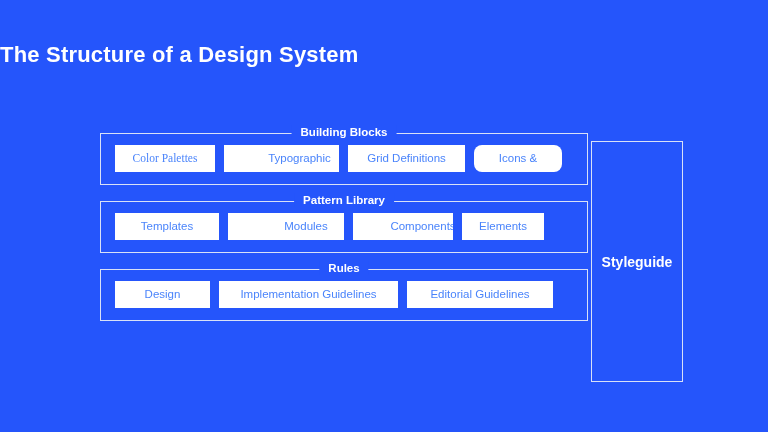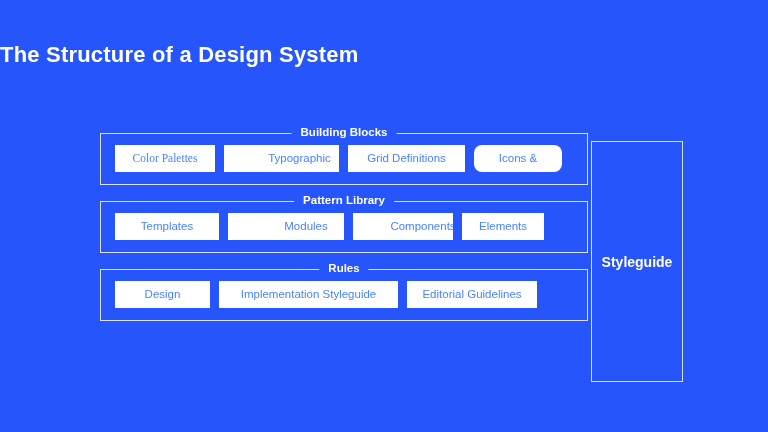--- a/index.html
+++ b/index.html
@@ -85,21 +85,21 @@
   .row-building .chip:nth-child(3) { width: 117px; }
   .row-building .chip:nth-child(4) { width: 88px; border-radius: 8px; }
 
   .row-pattern .chip:nth-child(1) { width: 104px; }
   .row-pattern .chip:nth-child(2) { width: 116px; padding-left: 48px; }
   .row-pattern .chip:nth-child(3) { width: 100px; padding-left: 48px; }
   .row-pattern .chip:nth-child(4) { width: 82px; }
 
   .row-rules .chip:nth-child(1) { width: 95px; }
   .row-rules .chip:nth-child(2) { width: 179px; }
-  .row-rules .chip:nth-child(3) { width: 130px; }
+  .row-rules .chip:nth-child(3) { width: 146px; }
 
   
   .styleguide {
     position: absolute;
     left: 591px;
     top: 141px;
     width: 92px;
     height: 241px;
     border: 1.5px solid #d9e1f7;
     box-sizing: border-box;
@@ -137,21 +137,21 @@
         <div class="chip">Modules</div>
         <div class="chip">Components</div>
         <div class="chip">Elements</div>
       </div>
     </div>
 
     <div class="group">
       <div class="group-legend">Rules</div>
       <div class="group-row row-rules">
         <div class="chip">Design</div>
-        <div class="chip">Implementation Styleguide</div>
+        <div class="chip">Implementation Guidelines</div>
         <div class="chip">Editorial Guidelines</div>
       </div>
     </div>
 
   </div>
 
   <div class="styleguide">
     <span>Styleguide</span>
   </div>
 

